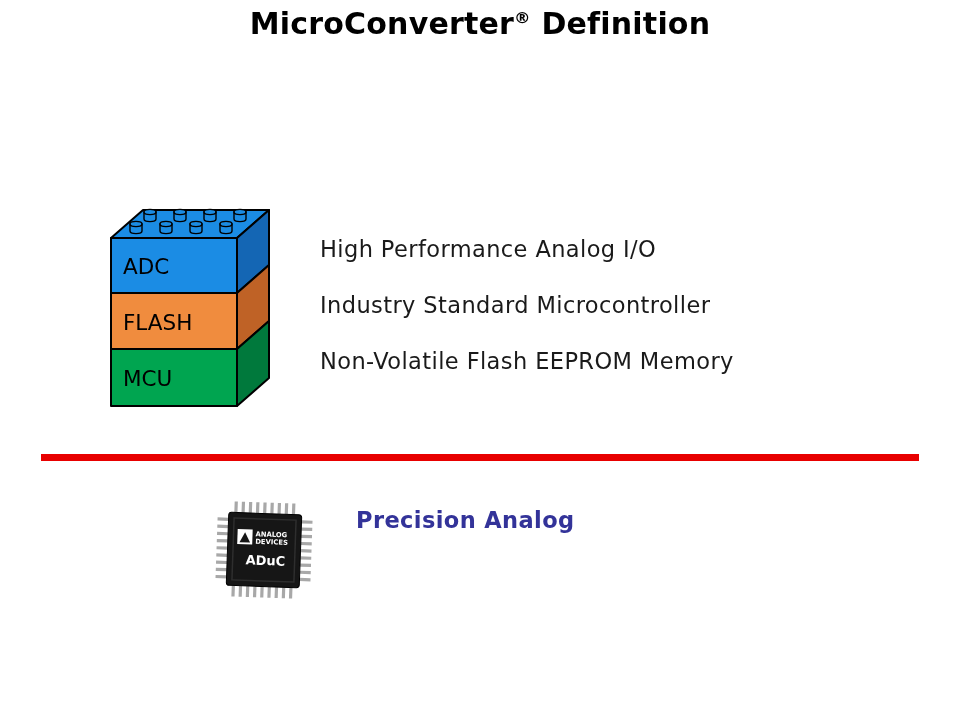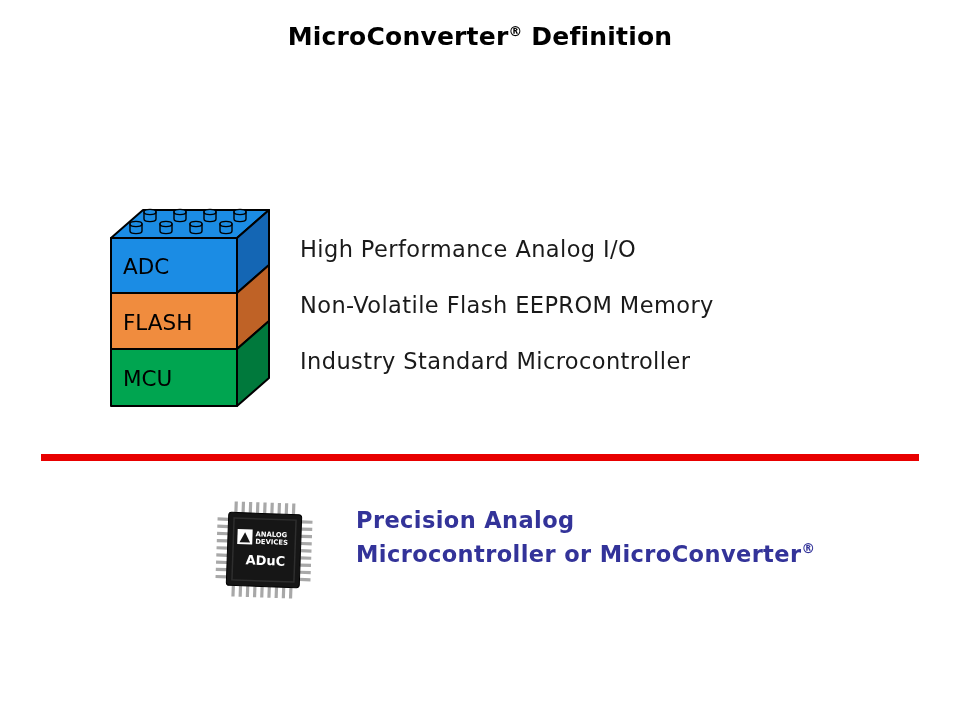--- a/index.html
+++ b/index.html
@@ -1,36 +1,37 @@
 <!DOCTYPE html>
 <html><head>
 <meta charset="utf-8">
 <style>
   * { margin:0; padding:0; box-sizing:border-box; }
   html,body { width:960px; height:720px; background:#ffffff; }
   body { font-family:"DejaVu Sans","Liberation Sans",sans-serif; }
   .slide { position:relative; width:960px; height:720px; background:#ffffff; overflow:hidden; }
 
   .title {
-    position:absolute; top:22px; left:0; width:100%;
-    text-align:center; font-size:25px; font-weight:bold; color:#000;
+    position:absolute; top:6px; left:0; width:100%;
+    text-align:center; font-size:30px; font-weight:bold; color:#000;
     letter-spacing:0.2px;
   }
   .title sup { font-size:0.55em; }
 
   .stack-svg { position:absolute; left:104px; top:198px; }
   svg text { font-family:"DejaVu Sans","Liberation Sans",sans-serif; }
 
   .bullets {
     position:absolute; left:300px; top:238px;
     display:flex; flex-direction:column; gap:33px;
   }
   .bullet {
     font-size:22.5px; line-height:23px; color:#1a1a1a; letter-spacing:0.4px;
     white-space:nowrap;
+    margin-left:20px;
   }
 
   .divider { position:absolute; left:41px; top:454px; }
 
   .chip-svg { position:absolute; left:206px; top:492px; transform:rotate(2deg); }
 
   .caption {
     position:absolute; left:356px; top:506px;
     font-size:22.5px; line-height:28px; color:#333399; letter-spacing:0.4px;
     white-space:nowrap;
@@ -93,22 +94,22 @@
 
     <g font-size="21.5" fill="#000000">
       <text x="19" y="76">ADC</text>
       <text x="19" y="132">FLASH</text>
       <text x="19" y="188">MCU</text>
     </g>
   </svg>
 
   <div class="bullets">
     <div class="bullet">High Performance Analog I/O</div>
+    <div class="bullet">Industry Standard Microcontroller</div>
     <div class="bullet">Non-Volatile Flash EEPROM Memory</div>
-    <div class="bullet">Industry Standard Microcontroller</div>
   </div>
 
   <svg class="divider" width="878" height="7" viewBox="0 0 878 7">
     <rect x="0" y="0" width="878" height="7" fill="#e80000"></rect>
   </svg>
 
   <svg class="chip-svg" width="116" height="116" viewBox="0 0 116 116">
     <g stroke="#a8a8a8" fill="none">
       <path d="M27 16 H 89" stroke-width="11" stroke-dasharray="3.2 4"></path>
       <path d="M27 100 H 89" stroke-width="11" stroke-dasharray="3.2 4"></path>
@@ -121,16 +122,15 @@
       <rect x="31" y="38" width="15" height="15" fill="#ffffff"></rect>
       <polygon points="33.2,51 38.5,40.8 43.8,51" fill="#161616"></polygon>
     </g>
     <text x="49" y="44.5" font-size="6.8" font-weight="bold" fill="#ffffff">ANALOG</text>
     <text x="49" y="52" font-size="6.8" font-weight="bold" fill="#ffffff">DEVICES</text>
     <text x="40" y="73" font-size="13" font-weight="bold" fill="#ffffff">ADuC</text>
   </svg>
 
   <div class="caption">
     <div>Precision Analog</div>
-    <div><span>Microcontroller or MicroConverter</span><sup>®</sup></div>
   </div>
 
 </div>
 
 </body></html>

